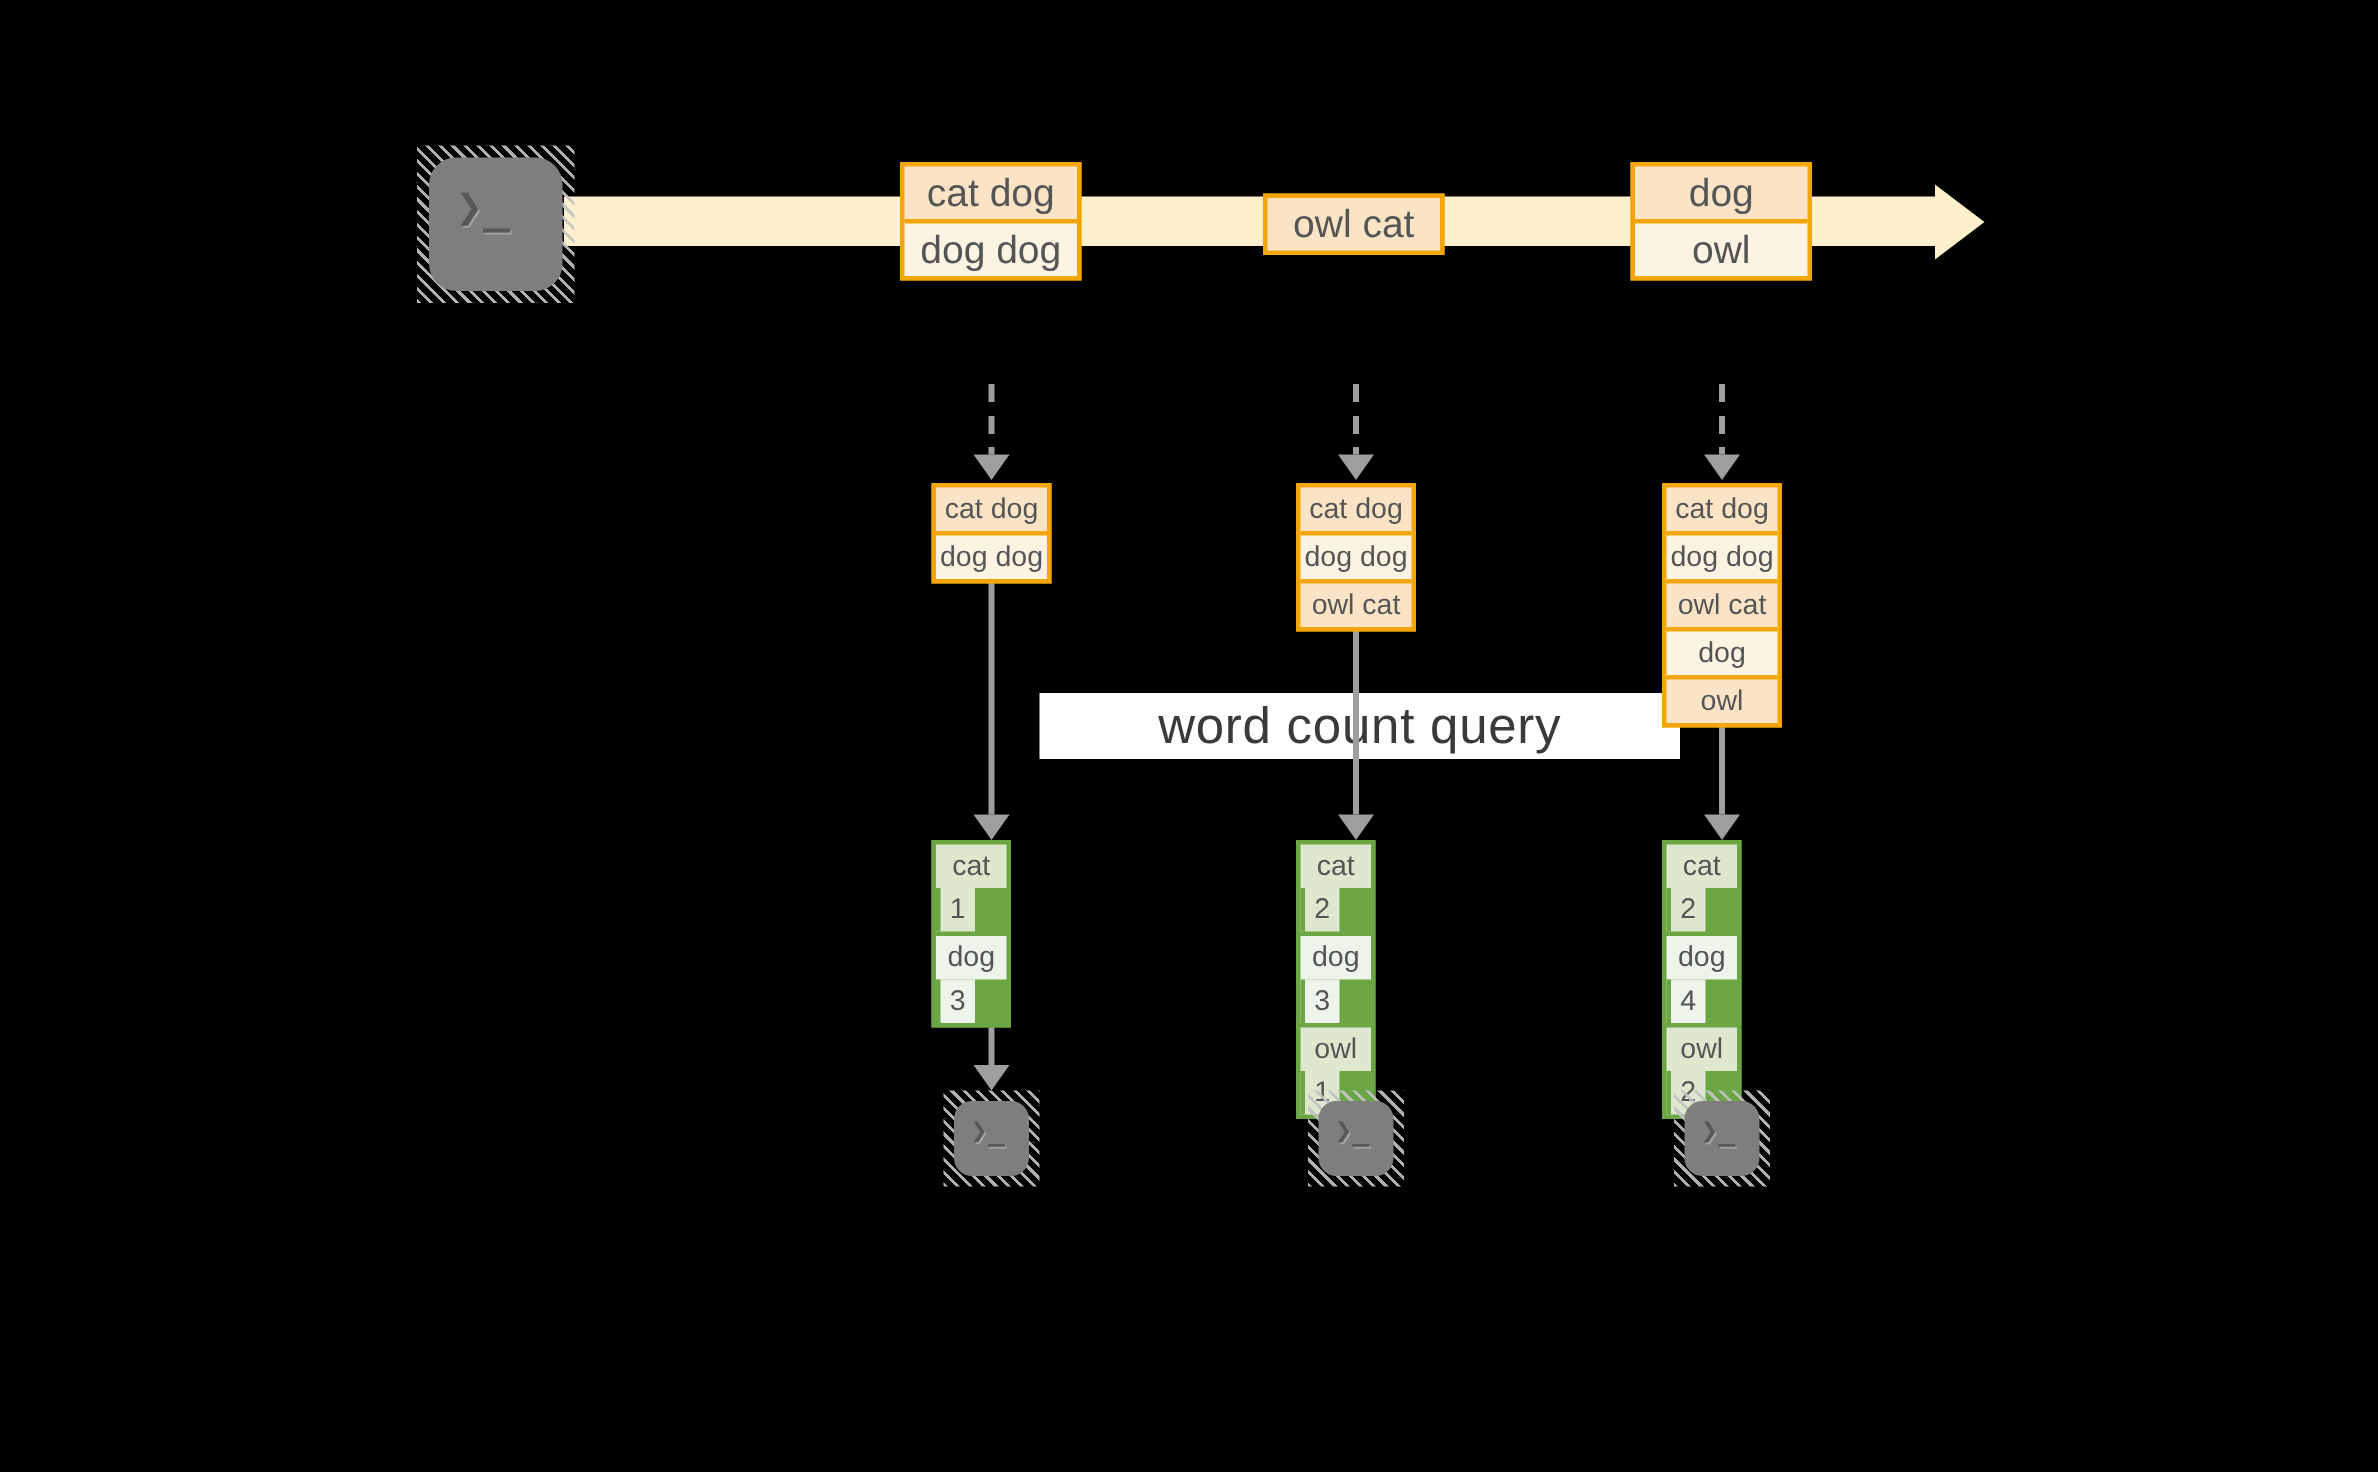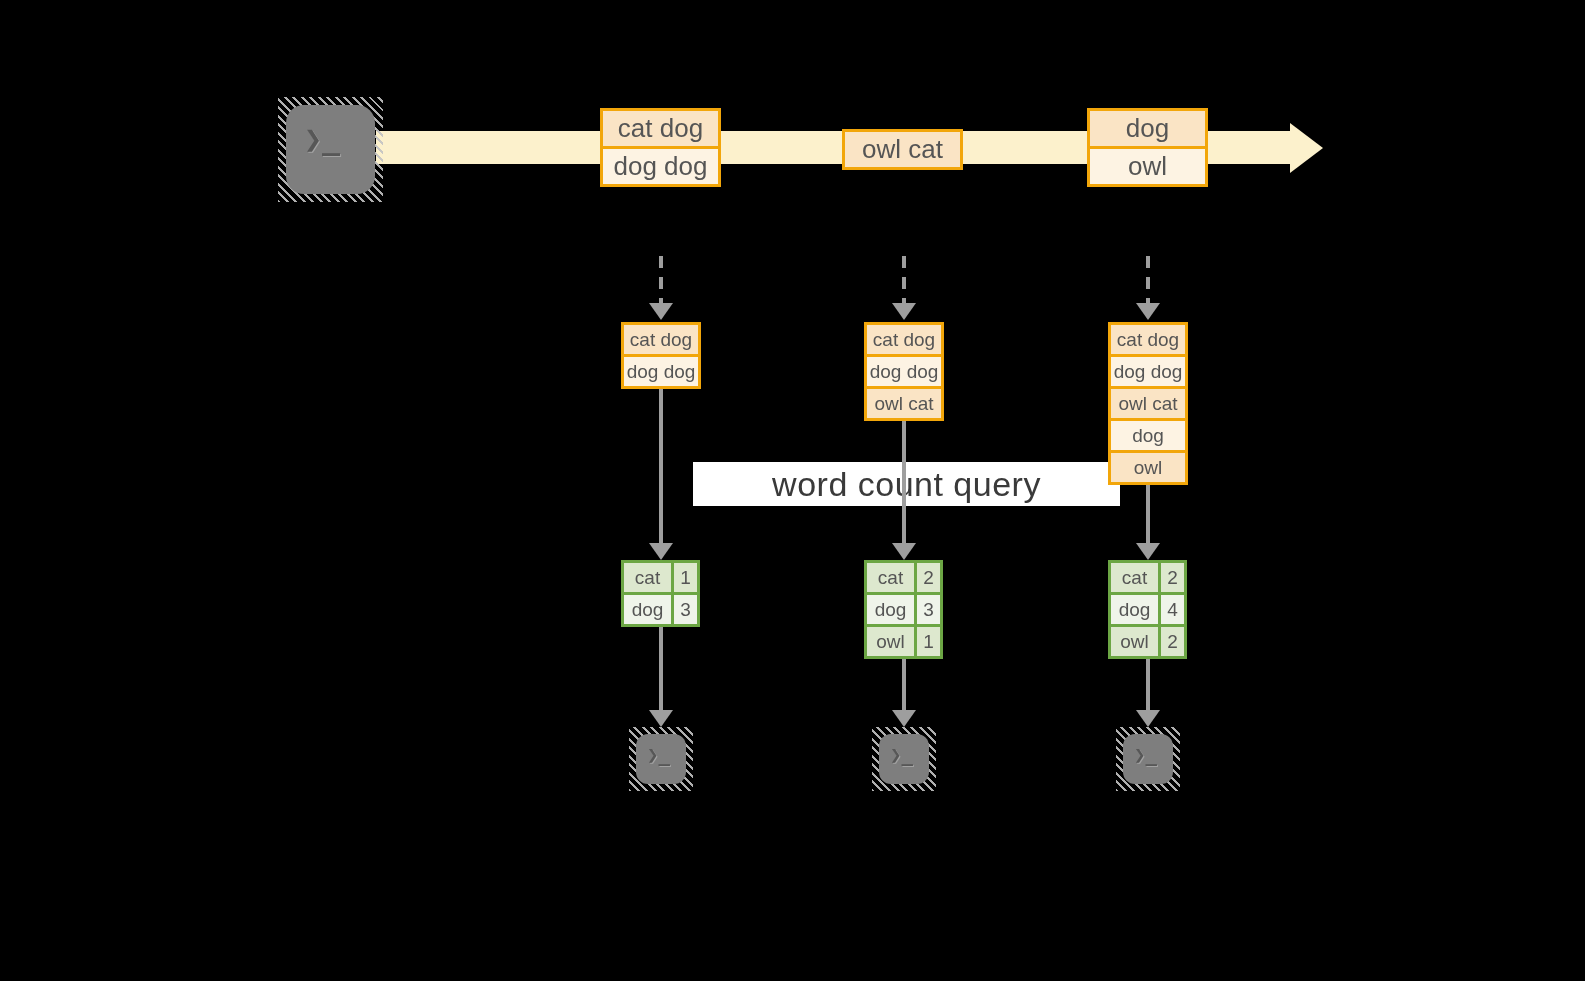--- a/index.html
+++ b/index.html
@@ -39,21 +39,21 @@
     color:var(--text);white-space:nowrap;overflow:hidden;
   }
   .orow + .orow{border-top:3px solid var(--event-border);}
   .orow.fa{background:var(--event-fill-a);}
   .orow.fb{background:var(--event-fill-b);}
   .event .orow{height:35px;width:115px;font-size:26px;}
   .stack .orow{height:29px;width:74px;font-size:19px;}
 
   
   .wc-table{border:3px solid var(--table-border);z-index:4;background:var(--table-border);}
-  .wc-row{display:flex;}
+  .wc-row{display:flex;flex-direction:column;}
   .wc-row + .wc-row{border-top:3px solid var(--table-border);}
   .wc-cell{
     height:29px;display:flex;align-items:center;justify-content:center;
     font-size:19px;color:var(--text);white-space:nowrap;
   }
   .wc-word{width:47px;}
   .wc-count{width:23px;border-left:3px solid var(--table-border);}
   .wc-row.fa .wc-cell{background:var(--table-fill-a);}
   .wc-row.fb .wc-cell{background:var(--table-fill-b);}
 

